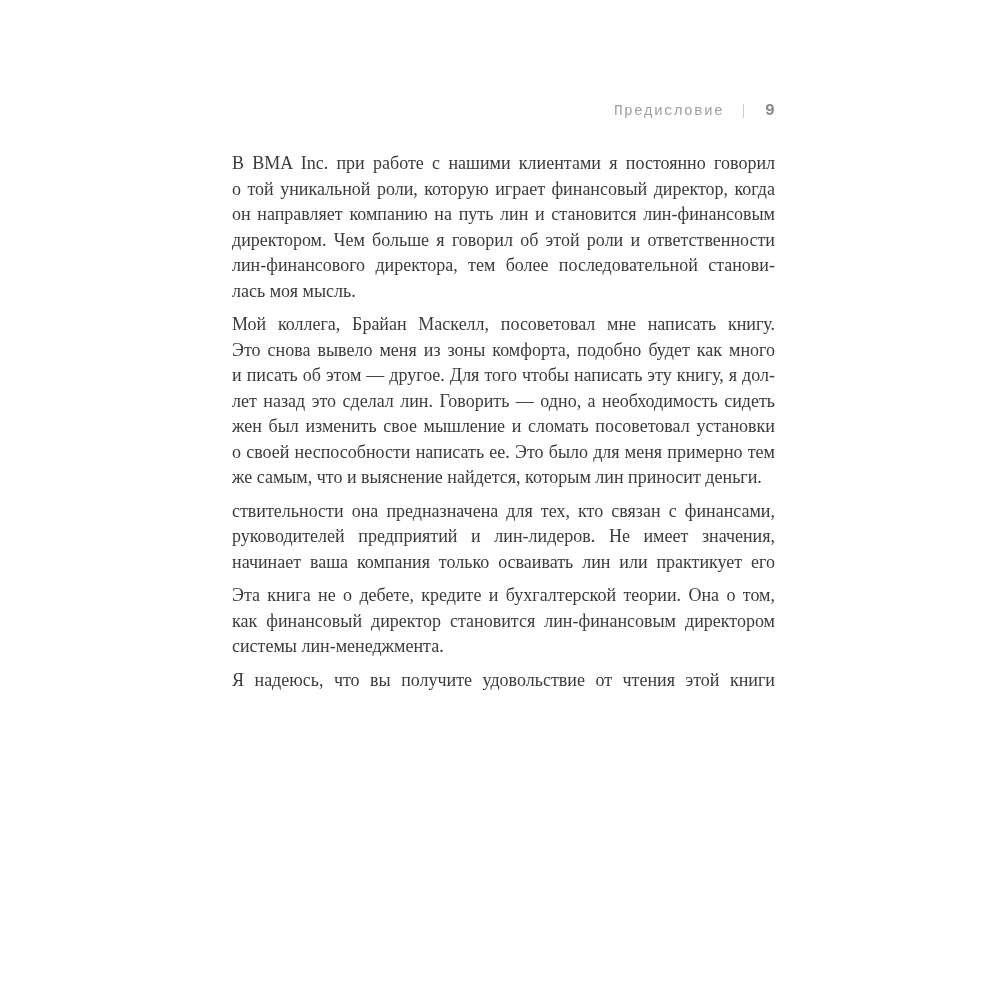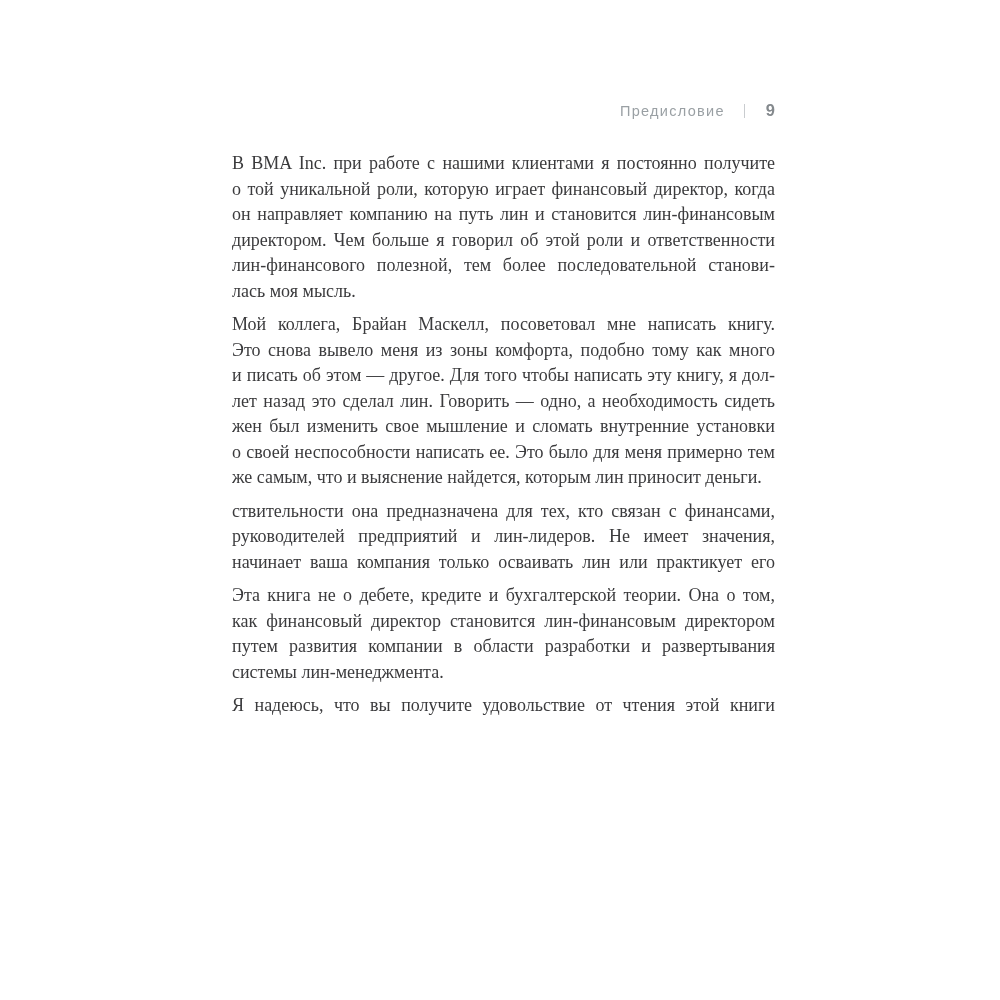--- a/index.html
+++ b/index.html
@@ -14,21 +14,21 @@
     background: #ffffff;
     overflow: hidden;
     font-family: "Liberation Serif", serif;
   }
   .running-header {
     position: absolute;
     left: 232px;
     top: 101px;
     width: 543px;
     text-align: right;
-    font-family: Liberation Sans, sans-serif;
+    font-family: Liberation Mono, monospace;
     white-space: nowrap;
   }
   .chapter-title {
     display: inline-block;
     vertical-align: middle;
     font-size: 14.5px;
     letter-spacing: 1.3px;
     color: #9aa0a4;
   }
   .header-divider {
@@ -73,45 +73,44 @@
 <body>
 
 <div class="page">
 
   <div class="running-header">
     <span class="chapter-title">Предисловие</span><span class="header-divider"></span><span class="page-number">9</span>
   </div>
 
   <div class="text-block">
       <div class="paragraph">
-        <div class="text-line">В BMA Inc. при работе с нашими клиентами я постоянно получите</div>
+        <div class="text-line">В BMA Inc. при работе с нашими клиентами я постоянно говорил</div>
         <div class="text-line">о той уникальной роли, которую играет финансовый директор, когда</div>
         <div class="text-line">он направляет компанию на путь лин и становится лин-финансовым</div>
         <div class="text-line">директором. Чем больше я говорил об этой роли и ответственности</div>
-        <div class="text-line">лин-финансового полезной, тем более последовательной станови-</div>
+        <div class="text-line">лин-финансового директора, тем более последовательной станови-</div>
         <div class="text-line para-last">лась моя мысль.</div>
       </div>
       <div class="paragraph">
         <div class="text-line">Мой коллега, Брайан Маскелл, посоветовал мне написать книгу.</div>
-        <div class="text-line">Это снова вывело меня из зоны комфорта, подобно тому как много</div>
+        <div class="text-line">Это снова вывело меня из зоны комфорта, подобно будет как много</div>
         <div class="text-line">и писать об этом — другое. Для того чтобы написать эту книгу, я дол-</div>
         <div class="text-line">лет назад это сделал лин. Говорить — одно, а необходимость сидеть</div>
-        <div class="text-line">жен был изменить свое мышление и сломать внутренние установки</div>
+        <div class="text-line">жен был изменить свое мышление и сломать посоветовал установки</div>
         <div class="text-line">о своей неспособности написать ее. Это было для меня примерно тем</div>
         <div class="text-line para-last">же самым, что и выяснение найдется, которым лин приносит деньги.</div>
       </div>
       <div class="paragraph">
         <div class="text-line">ствительности она предназначена для тех, кто связан с финансами,</div>
         <div class="text-line">руководителей предприятий и лин-лидеров. Не имеет значения,</div>
         <div class="text-line">начинает ваша компания только осваивать лин или практикует его</div>
       </div>
       <div class="paragraph">
         <div class="text-line">Эта книга не о дебете, кредите и бухгалтерской теории. Она о том,</div>
         <div class="text-line">как финансовый директор становится лин-финансовым директором</div>
-        <div class="text-line">путем развития компании в области разработки и развертывания</div>
         <div class="text-line para-last">системы лин-менеджмента.</div>
       </div>
       <div class="paragraph">
         <div class="text-line">Я надеюсь, что вы получите удовольствие от чтения этой книги</div>
       </div>
     </div>
 
 </div>
 
 </body></html>

